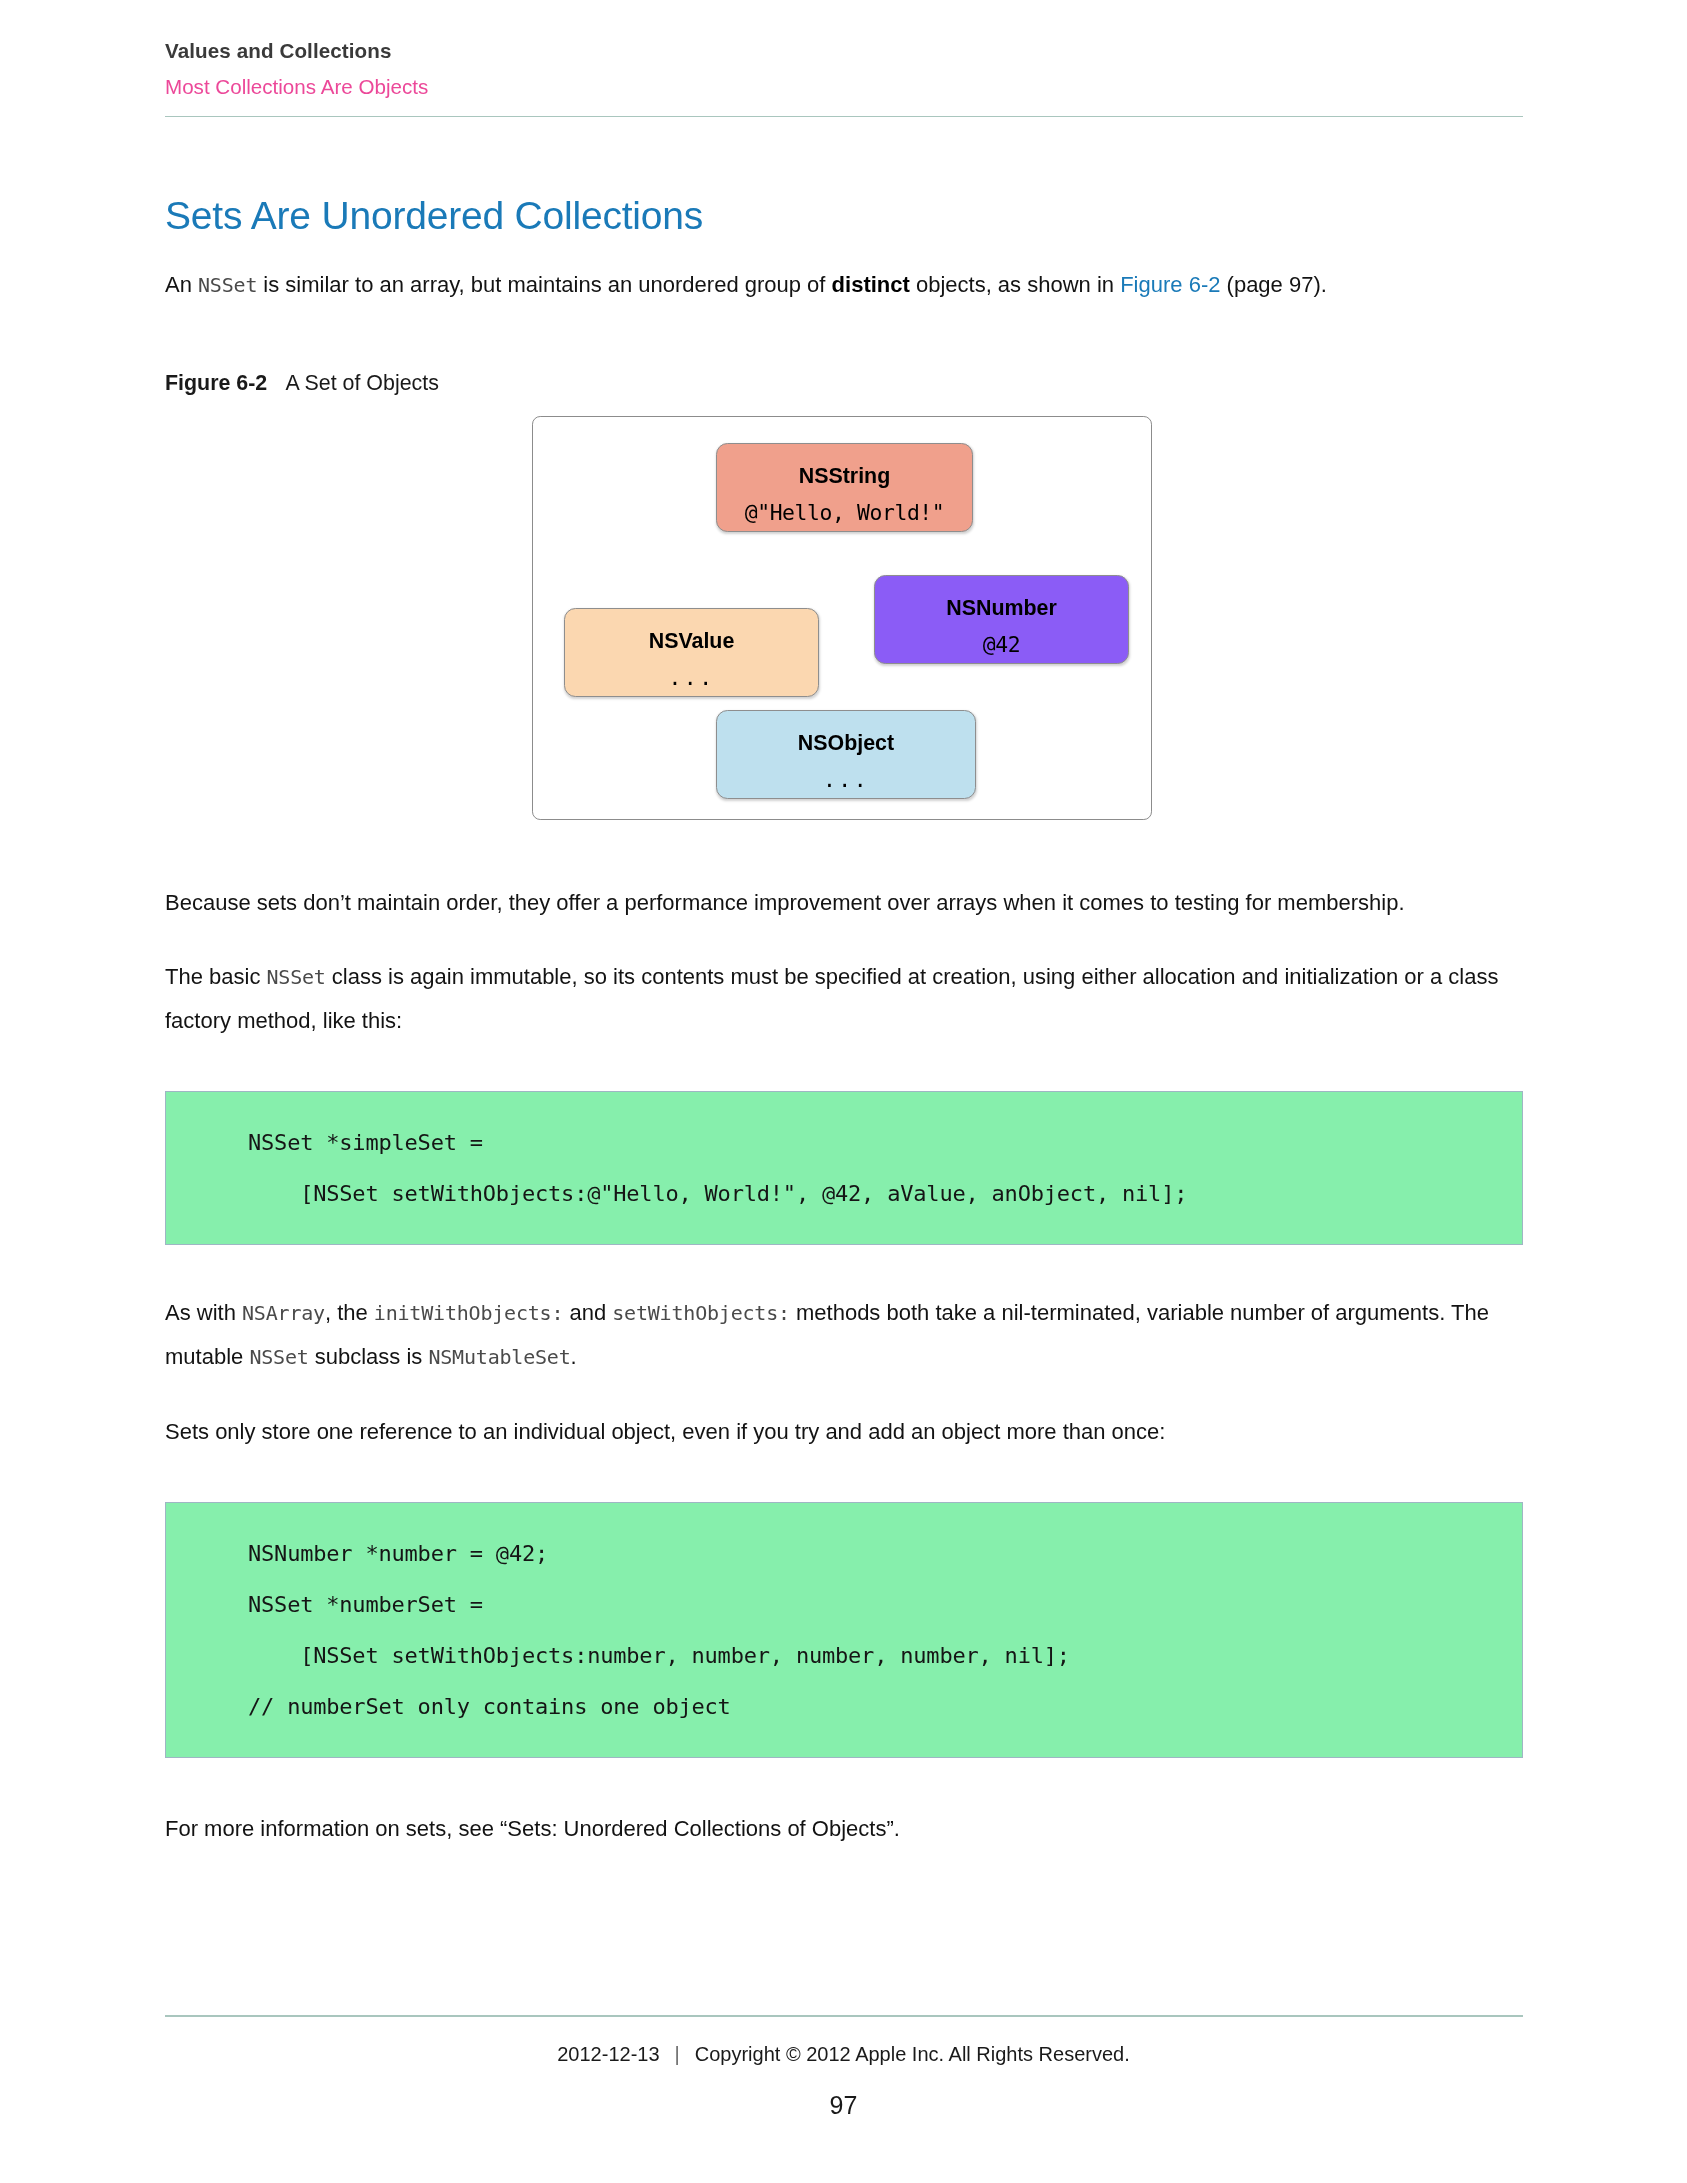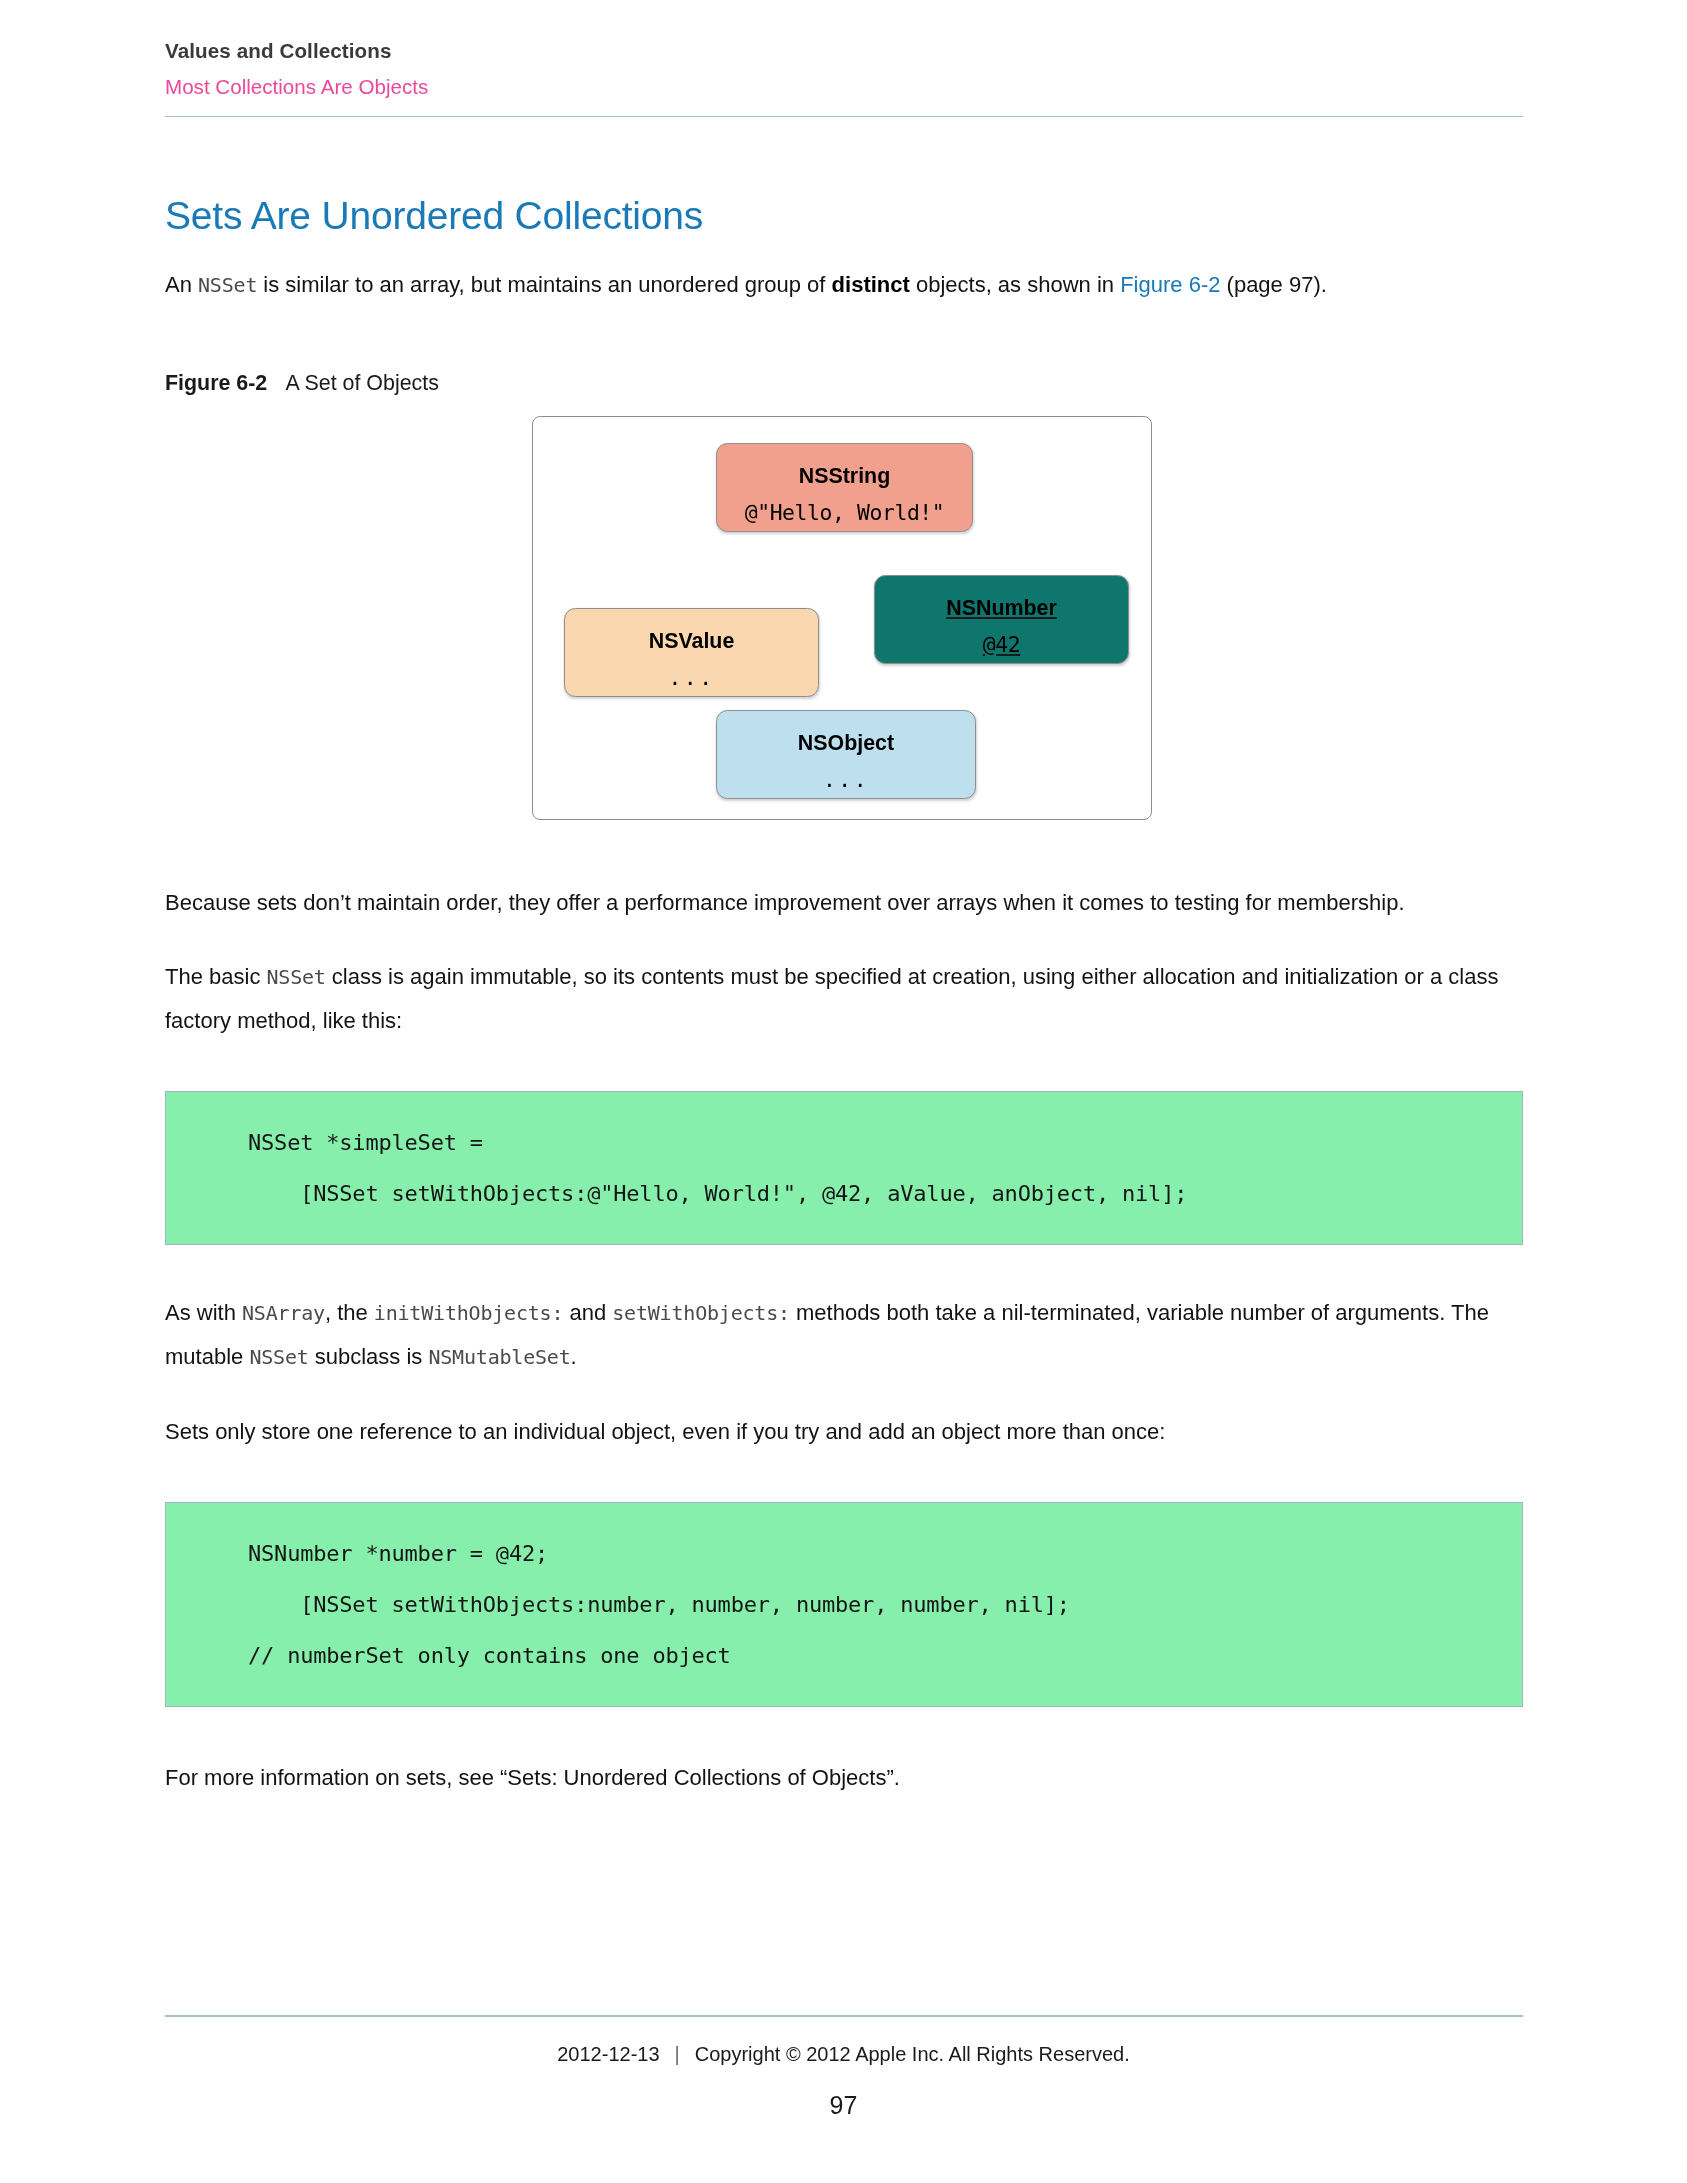--- a/index.html
+++ b/index.html
@@ -232,21 +232,21 @@
       <div class="obj" id="obj-nsstring" style="background: rgb(240, 160, 140);">
         <div class="obj-title">NSString</div>
         <div class="obj-sub">@"Hello, World!"</div>
       </div>
 
       <div class="obj" id="obj-nsvalue" style="background: rgb(251, 215, 176);">
         <div class="obj-title">NSValue</div>
         <div class="obj-sub dots">...</div>
       </div>
 
-      <div class="obj" id="obj-nsnumber" style="background: #0f766e; text-decoration: underline;">
+      <div class="obj" id="obj-nsnumber" style="background: #8b5cf6;">
         <div class="obj-title">NSNumber</div>
         <div class="obj-sub">@42</div>
       </div>
 
       <div class="obj" id="obj-nsobject" style="background: rgb(190, 224, 238);">
         <div class="obj-title">NSObject</div>
         <div class="obj-sub dots">...</div>
       </div>
 
     </div>
@@ -260,20 +260,21 @@
     <div class="code-line">NSSet *simpleSet =</div>
     <div class="code-line">    [NSSet setWithObjects:@"Hello, World!", @42, aValue, anObject, nil];</div>
   </div>
 
   <p class="body" style="margin-top:46px"><span>As with </span><code>NSArray</code><span>, the </span><code>initWithObjects:</code><span> and </span><code>setWithObjects:</code><span> methods both take a nil-terminated, variable number of arguments. The mutable </span><code>NSSet</code><span> subclass is </span><code>NSMutableSet</code><span>.</span></p>
 
   <p class="body tight">Sets only store one reference to an individual object, even if you try and add an object more than once:</p>
 
   <div class="codeblock cb2">
     <div class="code-line">NSNumber *number = @42;</div>
+    <div class="code-line">NSSet *numberSet =</div>
     <div class="code-line">    [NSSet setWithObjects:number, number, number, number, nil];</div>
     <div class="code-line">// numberSet only contains one object</div>
   </div>
 
   <p class="body" style="margin-top:49px">For more information on sets, see “Sets: Unordered Collections of Objects”.</p>
 
   <div class="footer">
     <div class="footer-rule"></div>
     <div class="footer-line">
       <span>2012-12-13</span><span class="footer-sep">|</span><span>Copyright © 2012 Apple Inc. All Rights Reserved.</span>

